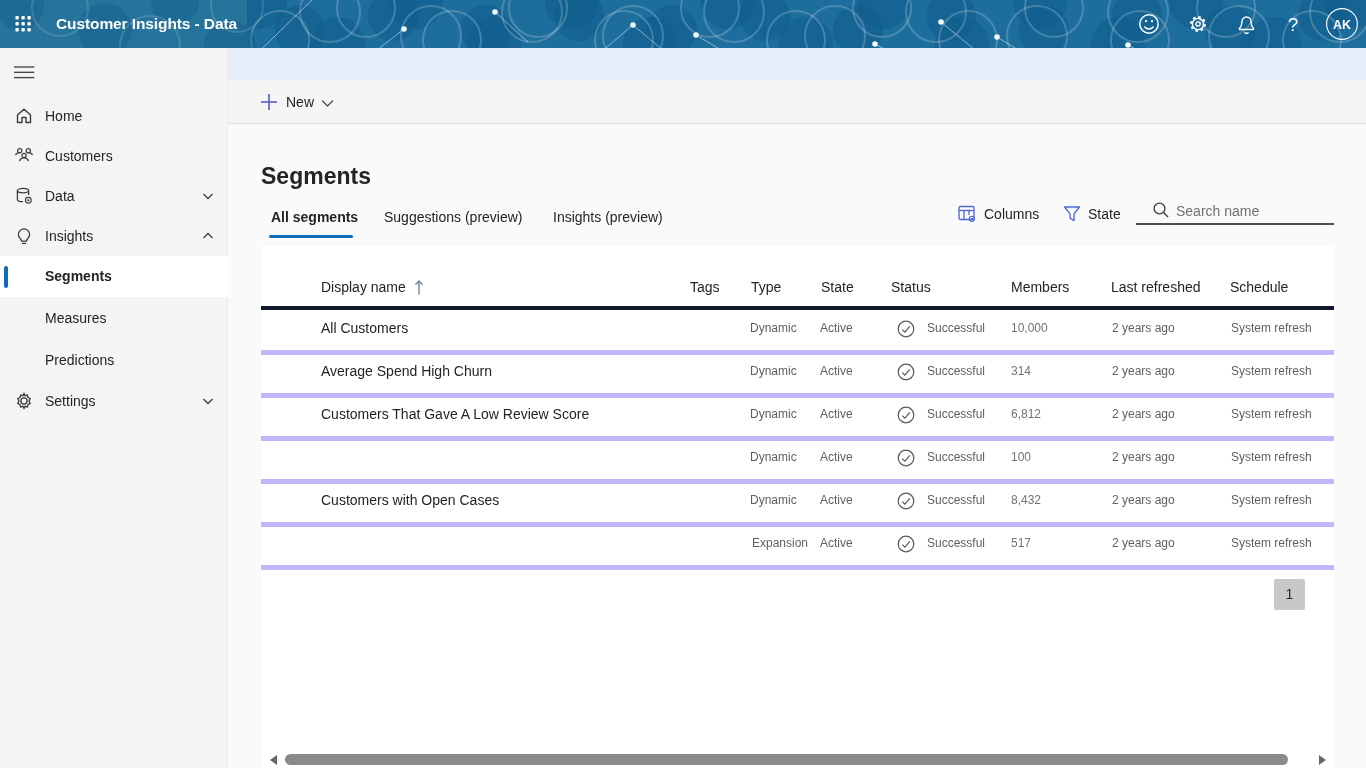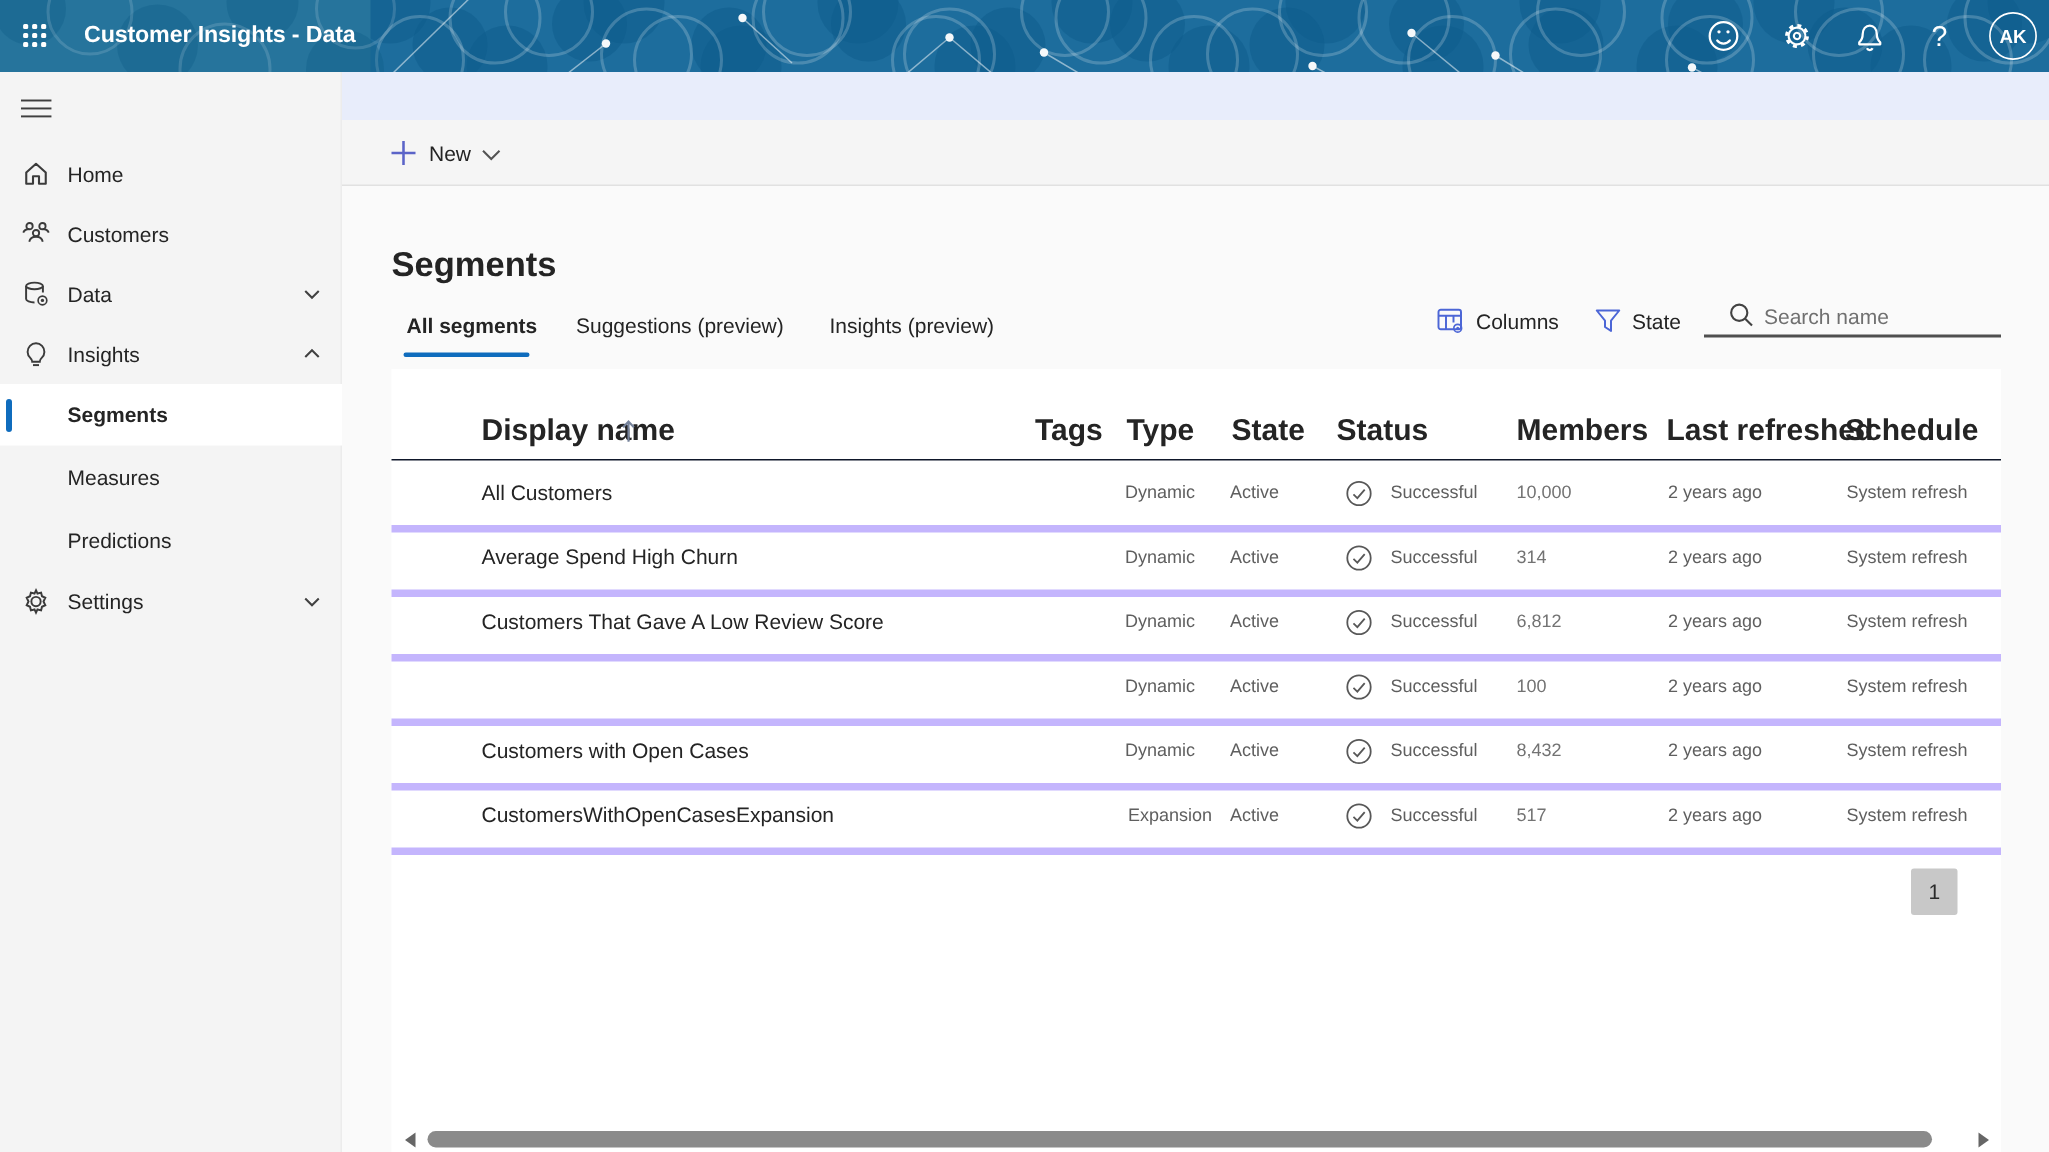--- a/index.html
+++ b/index.html
@@ -24,21 +24,21 @@
   #card{position:absolute;left:261px;top:246px;width:1073px;height:522px;background:#fff}
   #newtxt{position:absolute;left:286px;top:80px;line-height:44px;font-size:14px;color:#242424}
   #title{position:absolute;left:261px;top:163px;font-size:23px;font-weight:700;color:#242424}
   .tab{position:absolute;top:208px;font-size:14px;color:#242424;line-height:18px}
   #tabline{position:absolute;left:269px;top:235px;width:84px;height:3px;background:#0f6cbd;border-radius:2px}
   .cbtn{position:absolute;top:206px;font-size:14px;color:#242424;line-height:16px}
   #searchph{position:absolute;left:1176px;top:203px;font-size:14px;color:#707070}
   #searchline{position:absolute;left:1136px;top:223px;width:198px;height:1.6px;background:#4f4f4f}
   
   #thead{position:absolute;left:261px;top:268px;width:1073px;height:38px;
-    border-bottom:1px solid #0f172a;font-size:20px;font-weight:700;color:#242424}
+    border-bottom:4px solid #0f172a;font-size:14px;font-weight:400;color:#242424}
   #thead .c{position:absolute;line-height:38px;white-space:nowrap}
   .row{position:absolute;left:261px;width:1073px;height:43px;border-bottom:5px solid #c4b5fd;
     font-size:12px;color:#5f5f5f}
   .row .c{position:absolute;top:0;line-height:42px;white-space:nowrap}
   .row .name{left:60px;font-size:14px;color:#242424}
   .row .type{left:489px}
   .row .state{left:559px}
   .row .succ{left:666px}
   .row .mem{left:750px;color:#737373;font-size:12px}
   .row .ago{left:851px}
@@ -358,21 +358,20 @@
   <svg class="st" width="18" height="18" viewBox="0 0 18 18">
       <circle cx="9" cy="9" r="7.8" fill="none" stroke="#585858" stroke-width="1.2"></circle>
       <path d="M5.3 9.6 L7.9 12.1 L12.8 6.4" fill="none" stroke="#585858" stroke-width="1.2"></path>
     </svg>
   <div class="c succ">Successful</div>
   <div class="c mem">8,432</div>
     <div class="c ago">2 years ago</div>
     <div class="c sched">System refresh</div>
 </div>
 <div class="row" style="top:522px">
-  <div class="c name">CustomersWithOpenCasesExpansion</div>
   <div class="c type" style="left:491px">Expansion</div>
     <div class="c state">Active</div>
   <svg class="st" width="18" height="18" viewBox="0 0 18 18">
       <circle cx="9" cy="9" r="7.8" fill="none" stroke="#585858" stroke-width="1.2"></circle>
       <path d="M5.3 9.6 L7.9 12.1 L12.8 6.4" fill="none" stroke="#585858" stroke-width="1.2"></path>
     </svg>
   <div class="c succ">Successful</div>
   <div class="c mem">517</div>
     <div class="c ago">2 years ago</div>
     <div class="c sched">System refresh</div>

